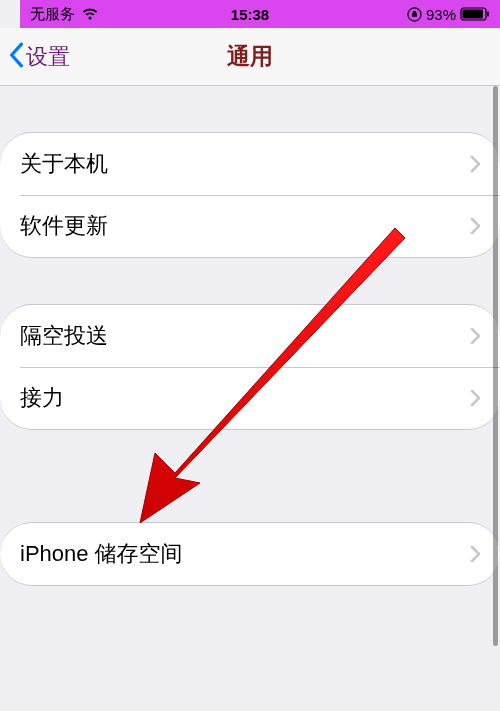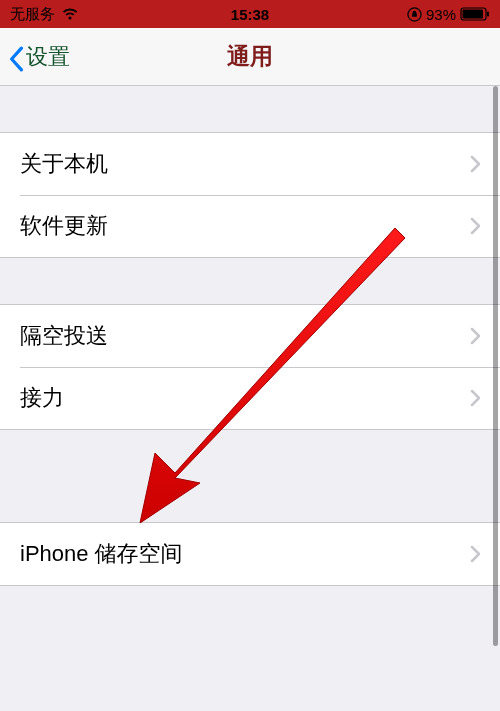--- a/index.html
+++ b/index.html
@@ -6,45 +6,46 @@
     body {
       width: 500px;
       height: 711px;
       background: #efeff4;
       font-family: -apple-system, "Helvetica Neue", Arial, sans-serif;
       position: relative;
       overflow: hidden;
     }
     .status-bar {
       height: 28px;
-      background: #b91c1c;
+      background: #d946ef;
       display: flex;
       align-items: center;
       justify-content: space-between;
       padding: 0 10px;
       font-size: 15px;
       font-weight: 500;
       color: #000;
+      margin-left: 20px;
     }
     .status-left { display: flex; align-items: center; gap: 6px; }
     .status-center { position: absolute; left: 50%; transform: translateX(-50%); font-weight: 600; }
     .status-right { display: flex; align-items: center; gap: 4px; }
     .nav-bar {
       height: 58px;
       background: #f7f7f7;
       border-bottom: 1px solid #c8c7cc;
       display: flex;
       align-items: center;
       position: relative;
       padding: 0 8px;
     }
     .back-btn {
       display: flex;
-      align-items: flex-end;
-      color: #14532d;
+      align-items: flex-start;
+      color: #701a75;
       font-size: 22px;
       cursor: pointer;
     }
     .nav-title {
       position: absolute;
       left: 50%;
       transform: translateX(-50%);
       font-size: 23px;
       font-weight: 600;
       color: #7f1d1d;
@@ -69,20 +70,21 @@
       top: 0;
       height: 560px;
       background: rgba(0,0,0,0.35);
       border-radius: 3px;
     }
     .group-gap { height: 46px; }
     .group {
       background: #fff;
       border-top: 1px solid #c8c7cc;
       border-bottom: 1px solid #c8c7cc;
+      border-radius: 32px;
     }
     .row {
       min-height: 62px;
       display: flex;
       align-items: center;
       padding: 0 20px 0 20px;
       position: relative;
       cursor: pointer;
     }
     .row + .row::before {

